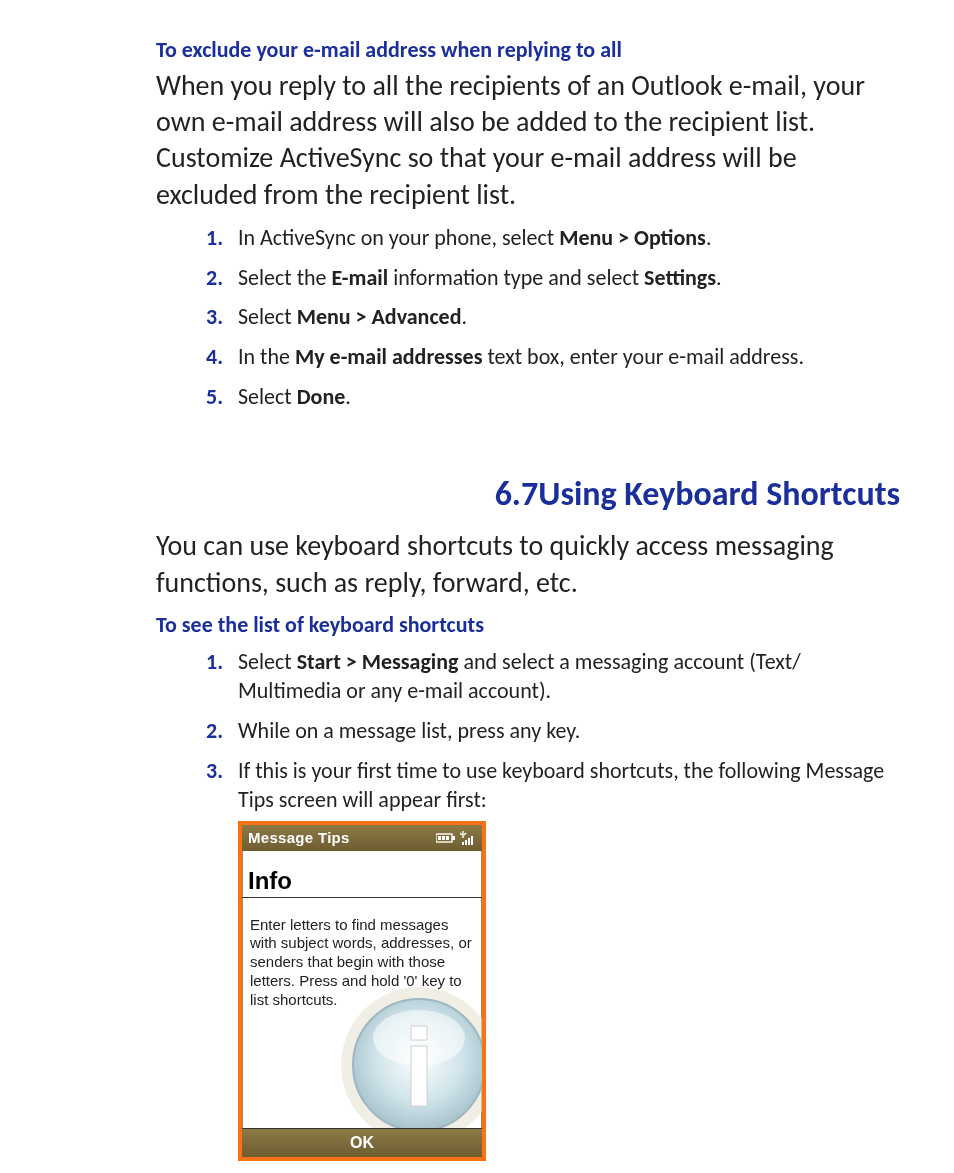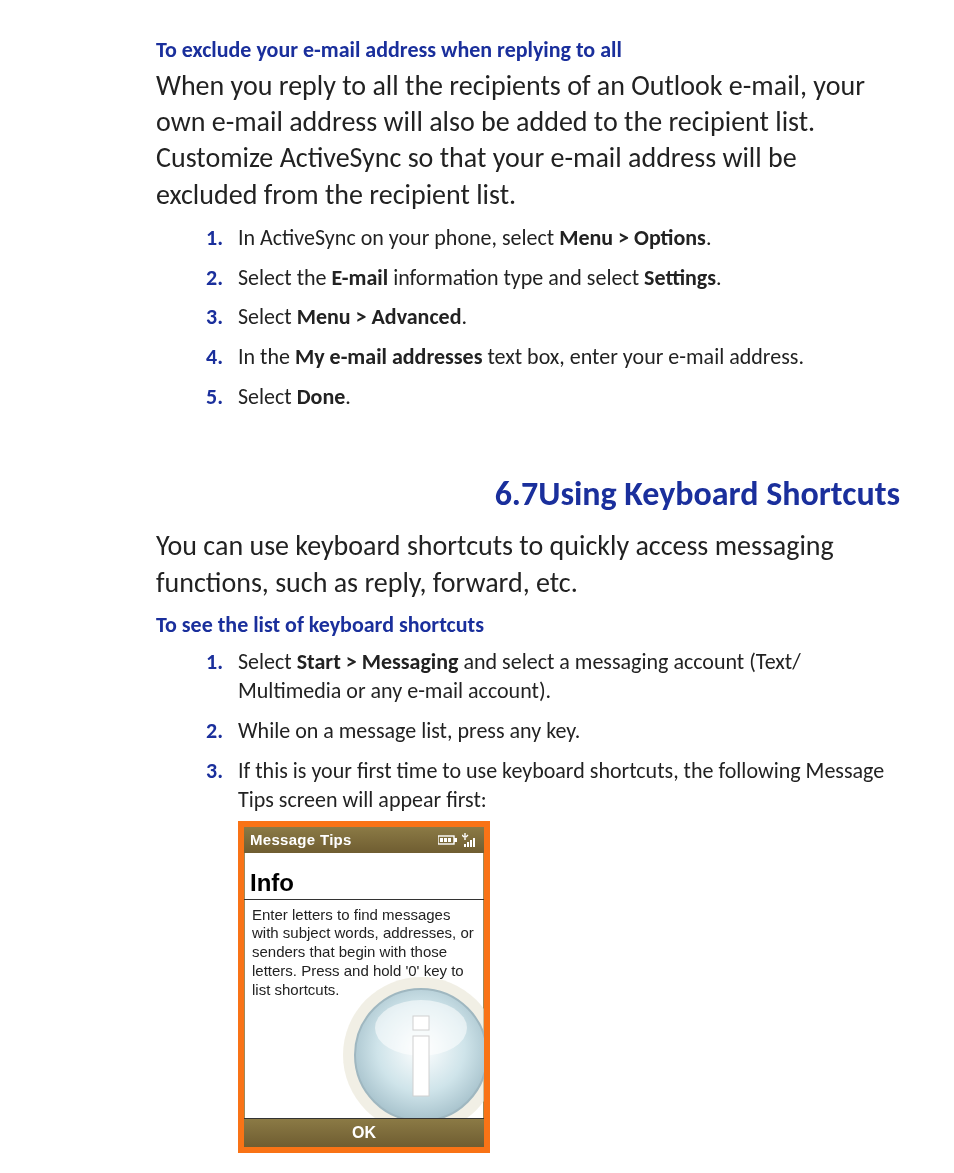--- a/index.html
+++ b/index.html
@@ -66,21 +66,21 @@
   .section-heading .num {
     display: inline-block;
     width: 50px;
   }
   .bold { font-weight: 700; }
 
   
   .phone {
     width: 240px;
     margin: 6px 0 12px 0;
-    border: 6px solid #f97316;
+    border: 4px solid #f97316;
     box-shadow: 0 0 0 1px #9c8a5a inset;
     background: #fff;
     font-family: Tahoma, Arial, sans-serif;
   }
   .phone-titlebar {
     height: 26px;
     background: linear-gradient(#8b7a45, #6f5d31);
     color: #fff;
     display: flex;
     align-items: center;
@@ -104,20 +104,21 @@
     color: #000;
     border-bottom: 1px solid #333;
     font-family: Tahoma, sans-serif;
     line-height: 1.15;
   }
   .phone-body {
     position: relative;
     height: 218px;
     overflow: hidden;
     border-bottom: 1px solid #333;
+    margin-top: 12px;
   }
   .phone-body .msg {
     padding: 6px 8px 0 8px;
     font-size: 15px;
     line-height: 1.25;
     color: #222;
     font-family: Tahoma, sans-serif;
   }
   .phone-body .info-icon {
     position: absolute;

